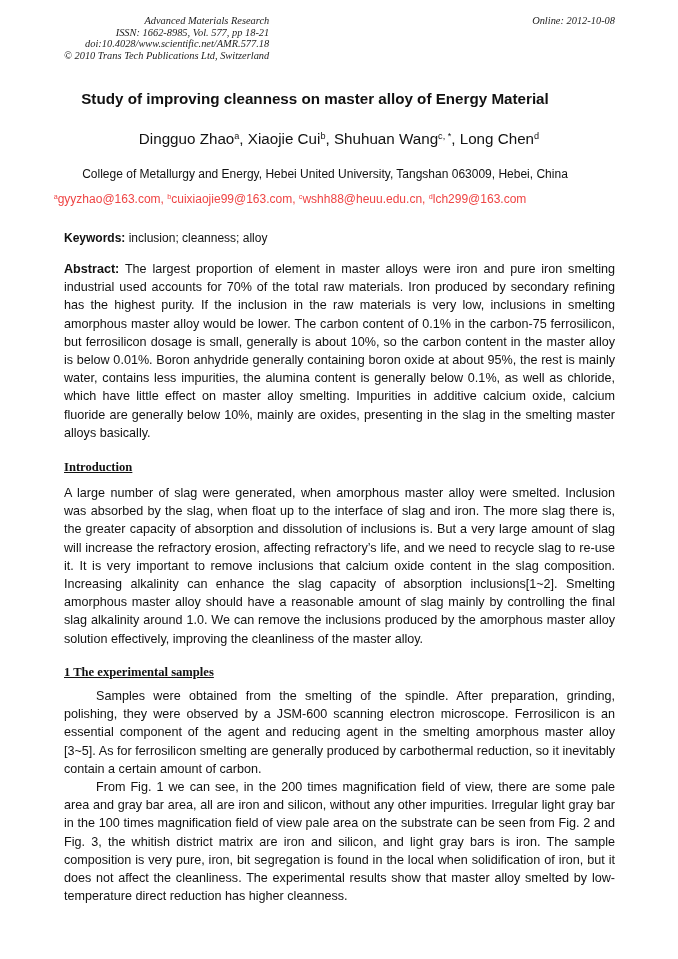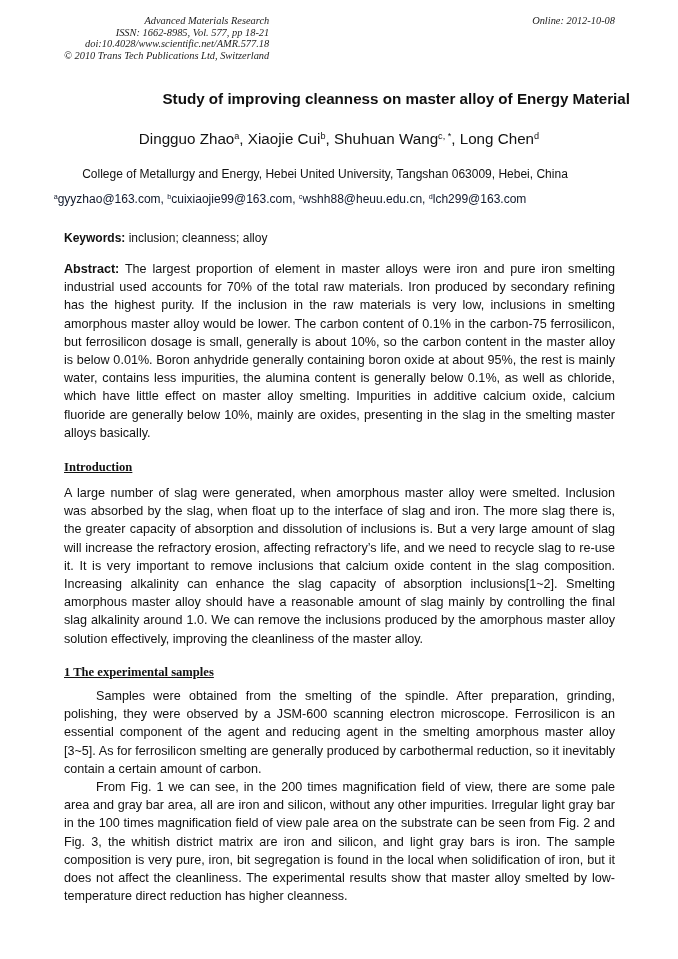--- a/index.html
+++ b/index.html
@@ -1,24 +1,24 @@
 <!DOCTYPE html>
 <html><head>
 <meta charset="utf-8">
 <style>
   html, body { margin: 0; padding: 0; background: #ffffff; }
   body { width: 678px; height: 959px; position: relative; overflow: hidden; color: #111; }
   .page { position: absolute; left: 0; top: 0; width: 678px; height: 959px; }
   .meta { position: absolute; left: 64px; top: 15px; font-family: "Liberation Serif", serif; font-style: italic; font-size: 10.4px; line-height: 11.6px; color: #222; text-align: right; }
   .online { position: absolute; right: 63px; top: 15px; font-family: "Liberation Serif", serif; font-style: italic; font-size: 10.4px; line-height: 11.6px; color: #222; }
-  .title { position: absolute; left: 0; width: 630px; top: 90px; text-align: right; font-family: "Liberation Sans", sans-serif; font-weight: bold; font-size: 15.2px; line-height: 18px; color: #111; }
+  .title { position: absolute; left: 0; width: 630px; top: 90px; text-align: center; font-family: "Liberation Sans", sans-serif; font-weight: bold; font-size: 15.2px; line-height: 18px; color: #111; }
   .authors { position: absolute; left: 0; width: 678px; top: 130px; text-align: center; font-family: "Liberation Sans", sans-serif; font-size: 15.2px; line-height: 18px; color: #111; }
   .authors sup, .emails sup { font-size: 0.6em; vertical-align: 0.55em; line-height: 0; }
   .affil { position: absolute; left: 0; width: 650px; top: 167px; text-align: center; font-family: "Liberation Sans", sans-serif; font-size: 12px; line-height: 14px; color: #111; }
-  .emails { position: absolute; left: 0; width: 580px; top: 192px; text-align: center; font-family: "Liberation Sans", sans-serif; font-size: 12px; line-height: 14px; color: #0f172a; }
+  .emails { position: absolute; left: 0; width: 580px; top: 192px; text-align: center; font-family: "Liberation Sans", sans-serif; font-size: 12px; line-height: 14px; color: #ef4444; }
   .keywords { position: absolute; left: 64px; top: 231px; font-family: "Liberation Sans", sans-serif; font-size: 12px; line-height: 14px; color: #111; }
   .keywords b { font-weight: bold; }
   .body-text { position: absolute; left: 64px; width: 551px; font-family: Liberation Sans, sans-serif; font-size: 12.6px; line-height: 18.2px; text-align: justify; color: #111; }
   .body-text p { margin: 0; }
   .body-text .indent { text-indent: 32px; }
   .abstract { top: 260px; }
   .abstract b { font-weight: bold; }
   .heading { position: absolute; left: 64px; font-family: "Liberation Serif", serif; font-weight: bold; font-size: 12.6px; line-height: 16px; color: #111; text-decoration: underline; }
   .h-intro { top: 459px; }
   .intro { top: 484px; }

